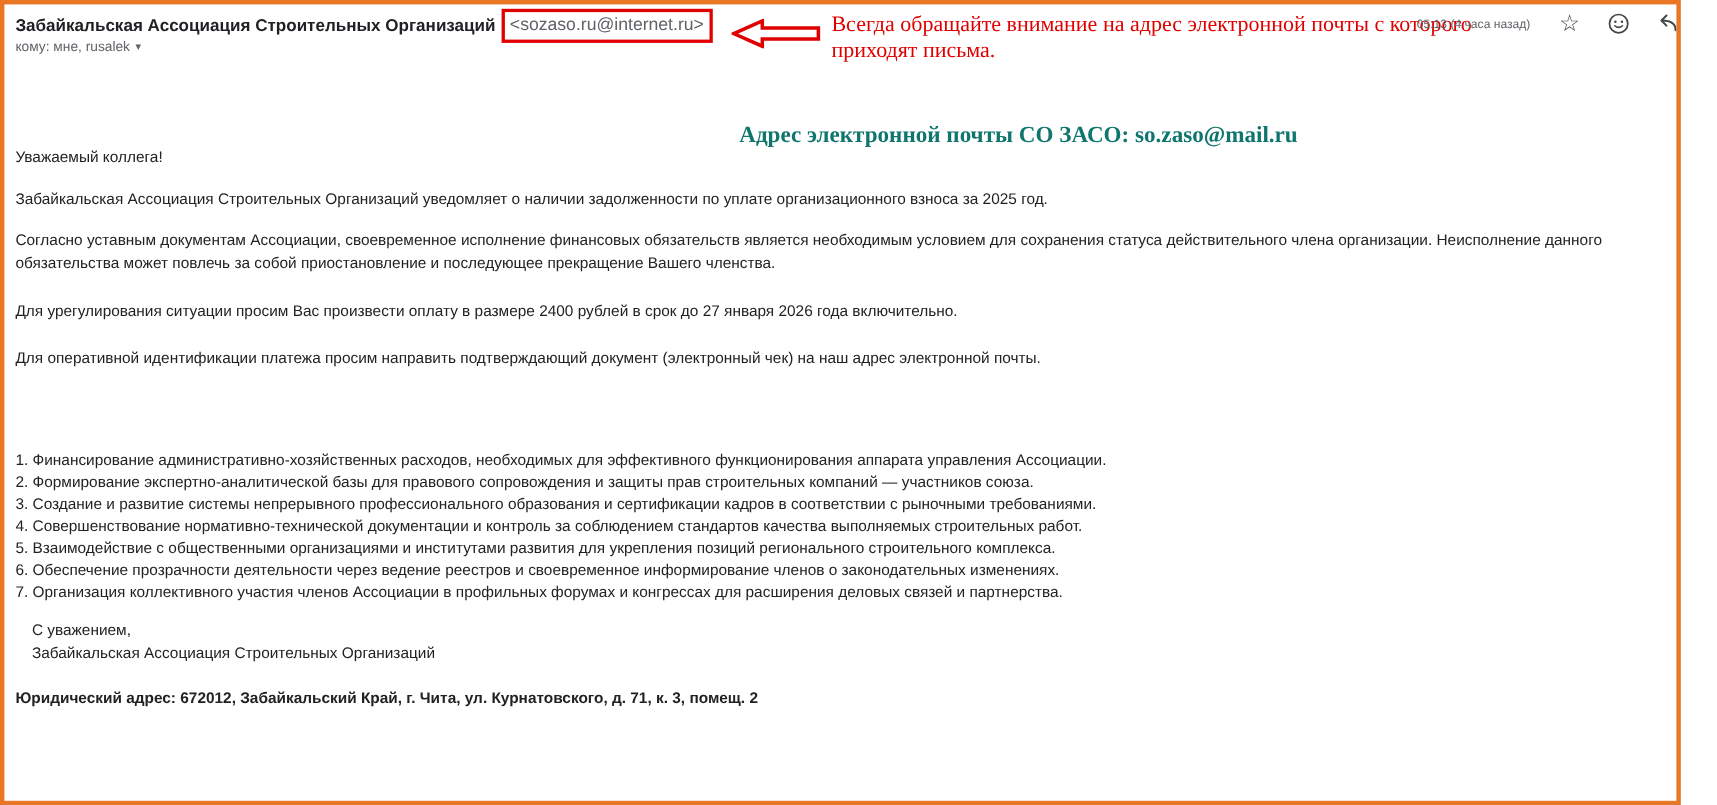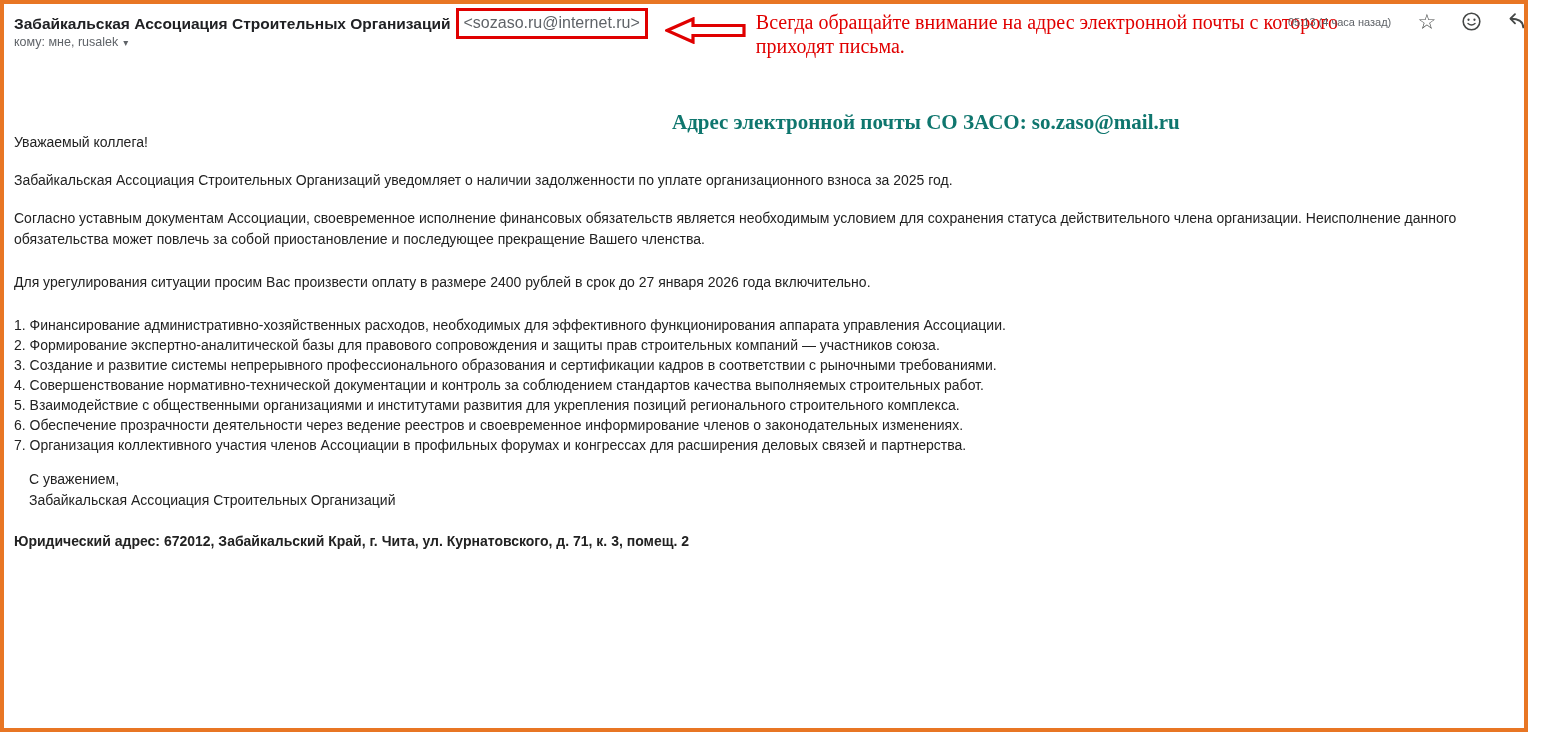--- a/index.html
+++ b/index.html
@@ -101,20 +101,21 @@
     <span class="caret">▾</span>
   </div>
 
   <div class="official-note">Адрес электронной почты СО ЗАСО: so.zaso@mail.ru</div>
 
   <div class="mail-body">
     <p>Уважаемый коллега!</p>
     <p>Забайкальская Ассоциация Строительных Организаций уведомляет о наличии задолженности по уплате организационного взноса за 2025 год.</p>
     <p class="wide-gap">Согласно уставным документам Ассоциации, своевременное исполнение финансовых обязательств является необходимым условием для сохранения статуса действительного члена организации. Неисполнение данного обязательства может повлечь за собой приостановление и последующее прекращение Вашего членства.</p>
     <p class="wide-gap">Для урегулирования ситуации просим Вас произвести оплату в размере 2400 рублей в срок до 27 января 2026 года включительно.</p>
+    <p class="huge-gap">Для оперативной идентификации платежа просим направить подтверждающий документ (электронный чек) на наш адрес электронной почты.</p>
 
     <ul class="goals">
       <li>1. Финансирование административно-хозяйственных расходов, необходимых для эффективного функционирования аппарата управления Ассоциации.</li>
       <li>2. Формирование экспертно-аналитической базы для правового сопровождения и защиты прав строительных компаний — участников союза.</li>
       <li>3. Создание и развитие системы непрерывного профессионального образования и сертификации кадров в соответствии с рыночными требованиями.</li>
       <li>4. Совершенствование нормативно-технической документации и контроль за соблюдением стандартов качества выполняемых строительных работ.</li>
       <li>5. Взаимодействие с общественными организациями и институтами развития для укрепления позиций регионального строительного комплекса.</li>
       <li>6. Обеспечение прозрачности деятельности через ведение реестров и своевременное информирование членов о законодательных изменениях.</li>
       <li>7. Организация коллективного участия членов Ассоциации в профильных форумах и конгрессах для расширения деловых связей и партнерства.</li>
     </ul>

